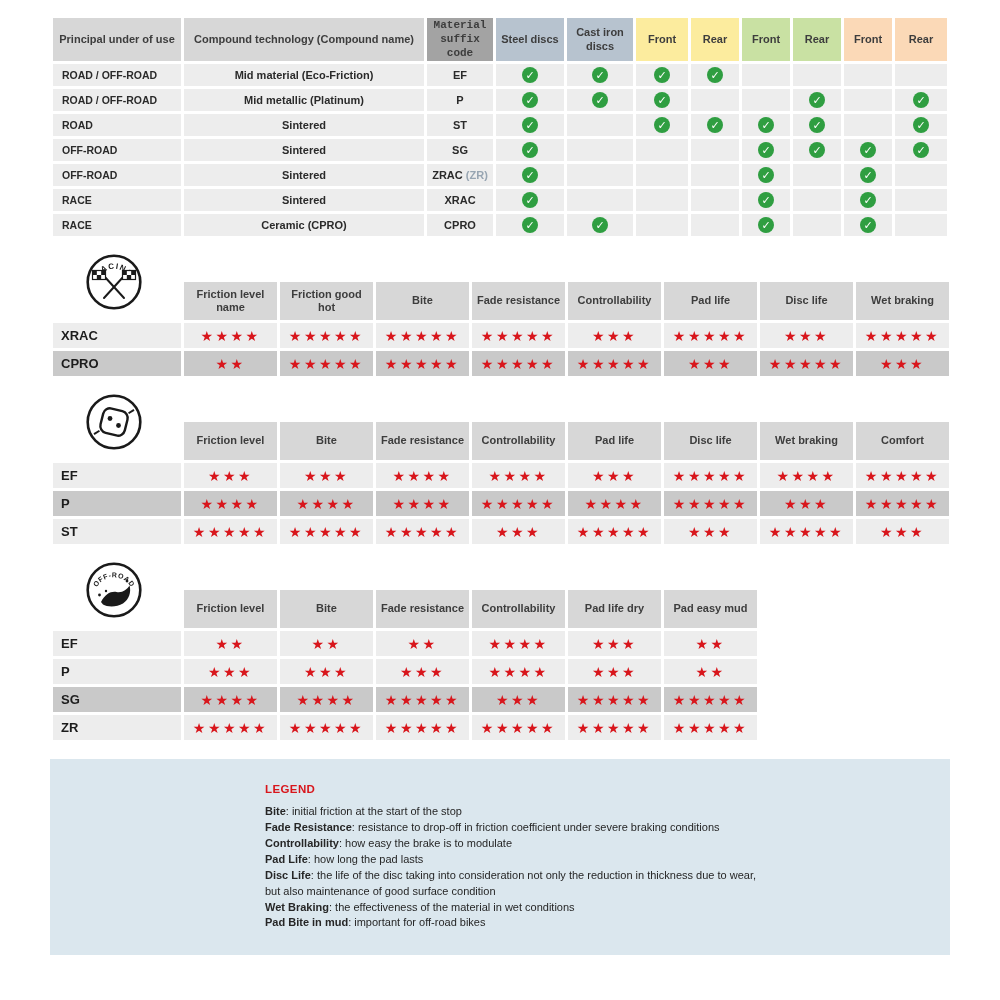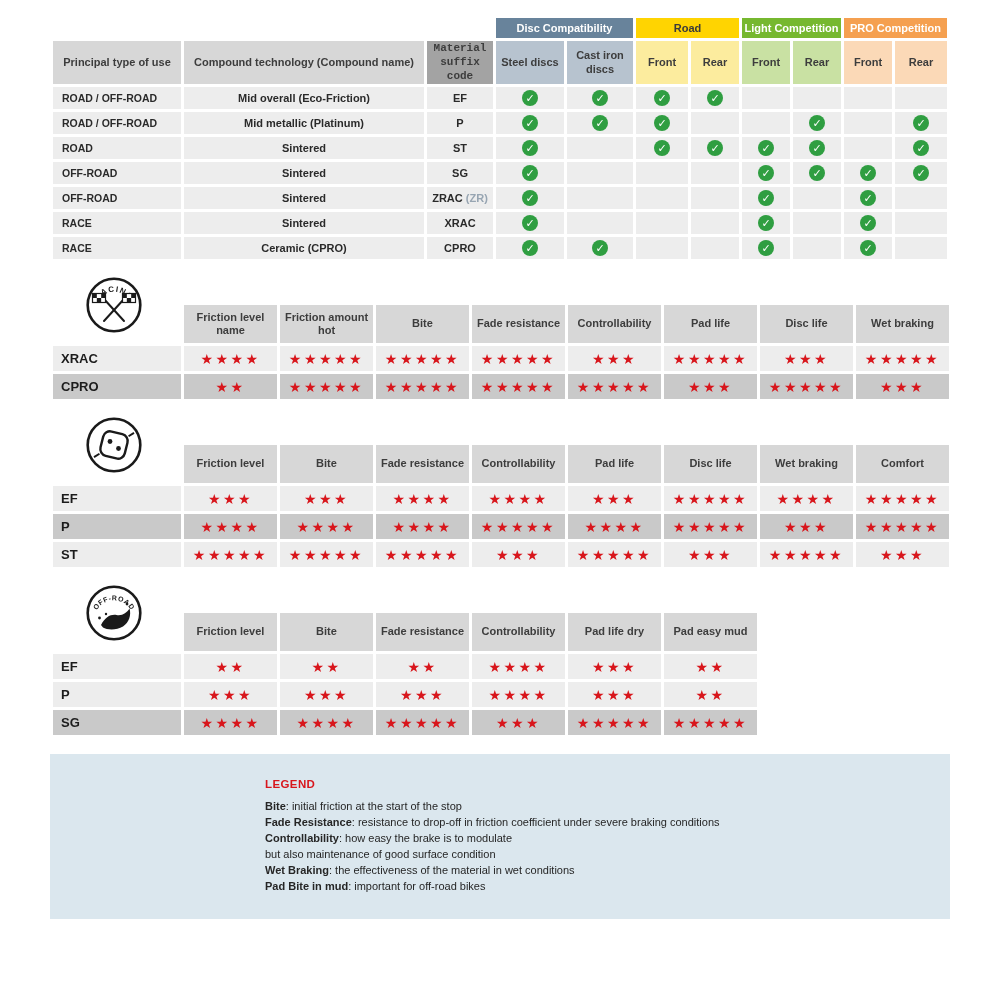--- a/index.html
+++ b/index.html
@@ -60,42 +60,35 @@
         <col style="width: 66px;">
         <col style="width: 52px;">
         <col style="width: 48px;">
         <col style="width: 48px;">
         <col style="width: 48px;">
         <col style="width: 48px;">
         <col style="width: 52px;">
       </colgroup>
       <tbody>
         <tr>
-          <td class="blank" colspan="3"></td>
-          <th class="group" colspan="2" style="background: rgb(104, 131, 155); color: rgb(255, 255, 255);">Disc Compatibility</th>
-          <th class="group" colspan="2" style="background: rgb(255, 212, 1); color: rgb(58, 58, 58);">Road</th>
-          <th class="group" colspan="2" style="background: rgb(118, 184, 47); color: rgb(255, 255, 255);">Light Competition</th>
-          <th class="group" colspan="2" style="background: rgb(245, 160, 80); color: rgb(255, 255, 255);">PRO Competition</th>
-        </tr>
-        <tr>
-          <th class="hdr" style="background: rgb(215, 215, 215);">Principal type of use</th>
+          <th class="hdr" style="background: rgb(215, 215, 215);">Principal under of use</th>
           <th class="hdr" style="background: rgb(215, 215, 215);">Compound technology (Compound name)</th>
           <th class="hdr" style="background: #a3a3a3; font-family: Liberation Mono, monospace;">Material suffix code</th>
           <th class="sub" style="background: rgb(183, 195, 207);">Steel discs</th>
           <th class="sub" style="background: rgb(183, 195, 207);">Cast iron discs</th>
           <th class="sub" style="background: rgb(252, 236, 158);">Front</th>
           <th class="sub" style="background: rgb(252, 236, 158);">Rear</th>
           <th class="sub" style="background: rgb(201, 225, 163);">Front</th>
           <th class="sub" style="background: rgb(201, 225, 163);">Rear</th>
           <th class="sub" style="background: rgb(251, 217, 183);">Front</th>
           <th class="sub" style="background: rgb(251, 217, 183);">Rear</th>
         </tr>
         <tr>
           <td class="cell use" style="background: rgb(237, 237, 237);">ROAD / OFF-ROAD</td>
-          <td class="cell compound" style="background: rgb(237, 237, 237);">Mid overall (Eco-Friction)</td>
+          <td class="cell compound" style="background: rgb(237, 237, 237);">Mid material (Eco-Friction)</td>
           <td class="cell code" style="background: rgb(237, 237, 237);">EF</td>
           <td class="cell checkcell" style="background: rgb(237, 237, 237);"><span class="check" style="background: rgb(47, 158, 65);">✓</span></td>
           <td class="cell checkcell" style="background: rgb(237, 237, 237);"><span class="check" style="background: rgb(47, 158, 65);">✓</span></td>
           <td class="cell checkcell" style="background: rgb(237, 237, 237);"><span class="check" style="background: rgb(47, 158, 65);">✓</span></td>
           <td class="cell checkcell" style="background: rgb(237, 237, 237);"><span class="check" style="background: rgb(47, 158, 65);">✓</span></td>
           <td class="cell checkcell" style="background: rgb(237, 237, 237);"></td>
           <td class="cell checkcell" style="background: rgb(237, 237, 237);"></td>
           <td class="cell checkcell" style="background: rgb(237, 237, 237);"></td>
           <td class="cell checkcell" style="background: rgb(237, 237, 237);"></td>
         </tr>
@@ -213,21 +206,21 @@
           <col style="width: 93px;">
           <col style="width: 93px;">
           <col style="width: 93px;">
           <col style="width: 93px;">
           <col style="width: 93px;">
         </colgroup>
         <tbody>
           <tr>
             <td class="blank"></td>
             <th class="rhdr" style="background: rgb(215, 215, 215);">Friction level name</th>
-            <th class="rhdr" style="background: rgb(215, 215, 215);">Friction amount hot</th>
+            <th class="rhdr" style="background: rgb(215, 215, 215);">Friction good hot</th>
             <th class="rhdr" style="background: rgb(215, 215, 215);">Bite</th>
             <th class="rhdr" style="background: rgb(215, 215, 215);">Fade resistance</th>
             <th class="rhdr" style="background: rgb(215, 215, 215);">Controllability</th>
             <th class="rhdr" style="background: rgb(215, 215, 215);">Pad life</th>
             <th class="rhdr" style="background: rgb(215, 215, 215);">Disc life</th>
             <th class="rhdr" style="background: rgb(215, 215, 215);">Wet braking</th>
           </tr>
           <tr>
             <td class="rlabel" style="background: rgb(237, 237, 237);">XRAC</td>
             <td class="stars" style="background: rgb(237, 237, 237); color: rgb(216, 22, 28);">★★★★</td>
@@ -382,29 +375,40 @@
           </tr>
           <tr>
             <td class="rlabel" style="background: rgb(201, 201, 201);">SG</td>
             <td class="stars" style="background: rgb(201, 201, 201); color: rgb(216, 22, 28);">★★★★</td>
             <td class="stars" style="background: rgb(201, 201, 201); color: rgb(216, 22, 28);">★★★★</td>
             <td class="stars" style="background: rgb(201, 201, 201); color: rgb(216, 22, 28);">★★★★★</td>
             <td class="stars" style="background: rgb(201, 201, 201); color: rgb(216, 22, 28);">★★★</td>
             <td class="stars" style="background: rgb(201, 201, 201); color: rgb(216, 22, 28);">★★★★★</td>
             <td class="stars" style="background: rgb(201, 201, 201); color: rgb(216, 22, 28);">★★★★★</td>
           </tr>
+          <tr>
+            <td class="rlabel" style="background: rgb(237, 237, 237);">ZR</td>
+            <td class="stars" style="background: rgb(237, 237, 237); color: rgb(216, 22, 28);">★★★★★</td>
+            <td class="stars" style="background: rgb(237, 237, 237); color: rgb(216, 22, 28);">★★★★★</td>
+            <td class="stars" style="background: rgb(237, 237, 237); color: rgb(216, 22, 28);">★★★★★</td>
+            <td class="stars" style="background: rgb(237, 237, 237); color: rgb(216, 22, 28);">★★★★★</td>
+            <td class="stars" style="background: rgb(237, 237, 237); color: rgb(216, 22, 28);">★★★★★</td>
+            <td class="stars" style="background: rgb(237, 237, 237); color: rgb(216, 22, 28);">★★★★★</td>
+          </tr>
         </tbody>
       </table>
   </section>
 
   <div class="legend" style="background: rgb(219, 231, 238);">
     <div class="legend-title" style="color: rgb(216, 22, 28);">LEGEND</div>
     <div>
         <div class="legend-line"><span class="term">Bite</span>: initial friction at the start of the stop</div>
         <div class="legend-line"><span class="term">Fade Resistance</span>: resistance to drop-off in friction coefficient under severe braking conditions</div>
         <div class="legend-line"><span class="term">Controllability</span>: how easy the brake is to modulate</div>
+        <div class="legend-line"><span class="term">Pad Life</span>: how long the pad lasts</div>
+        <div class="legend-line"><span class="term">Disc Life</span>: the life of the disc taking into consideration not only the reduction in thickness due to wear,</div>
         <div class="legend-line">but also maintenance of good surface condition</div>
         <div class="legend-line"><span class="term">Wet Braking</span>: the effectiveness of the material in wet conditions</div>
         <div class="legend-line"><span class="term">Pad Bite in mud</span>: important for off-road bikes</div>
       </div>
   </div>
 
 </div>
 
 </body></html>

